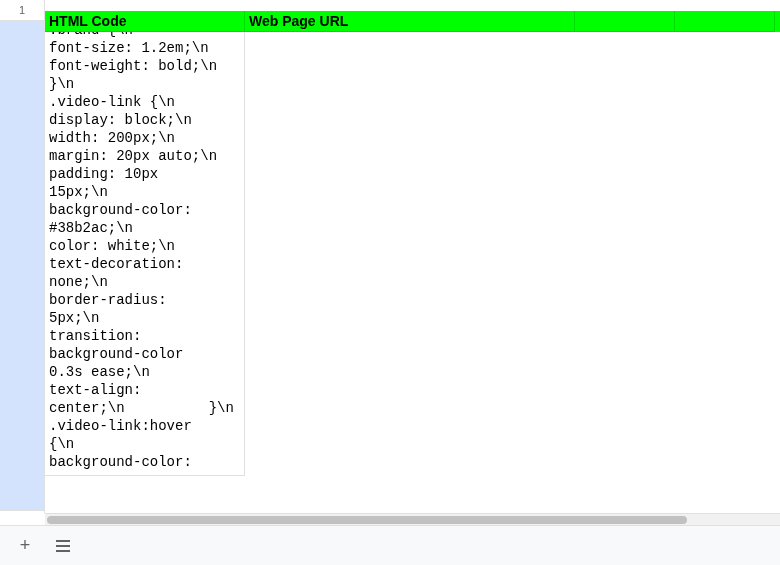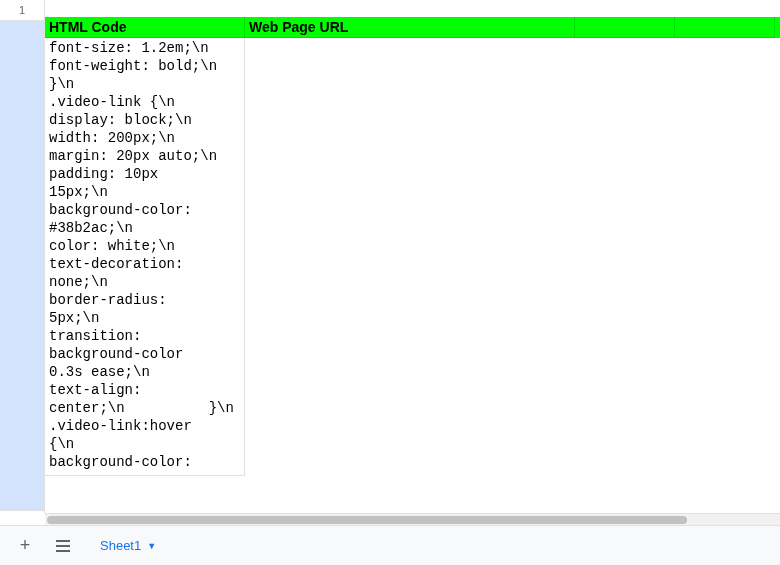--- a/index.html
+++ b/index.html
@@ -40,21 +40,21 @@
 .grid-container {
   flex: 1;
   overflow: hidden;
   position: relative;
 }
 .header-row {
   display: flex;
   height: 21px;
   background: #00ff00;
   position: sticky;
-  top: 17px;
+  top: 11px;
 }
 .header-cell {
   font-weight: bold;
   font-size: 14px;
   color: #000;
   display: flex;
   align-items: center;
   padding-left: 4px;
   border-right: 1px solid #00dd00;
   border-bottom: 1px solid #00dd00;
@@ -224,17 +224,13 @@
   <div class="tab-btn">
     <span>+</span>
   </div>
   <div class="tab-btn">
     <div class="menu-lines">
       <span></span>
         <span></span>
         <span></span>
     </div>
   </div>
-  <div class="sheet-tab">
-    <span>Sheet1</span>
-    <span class="dropdown-arrow">▼</span>
-  </div>
 </div>
 
 </body></html>

